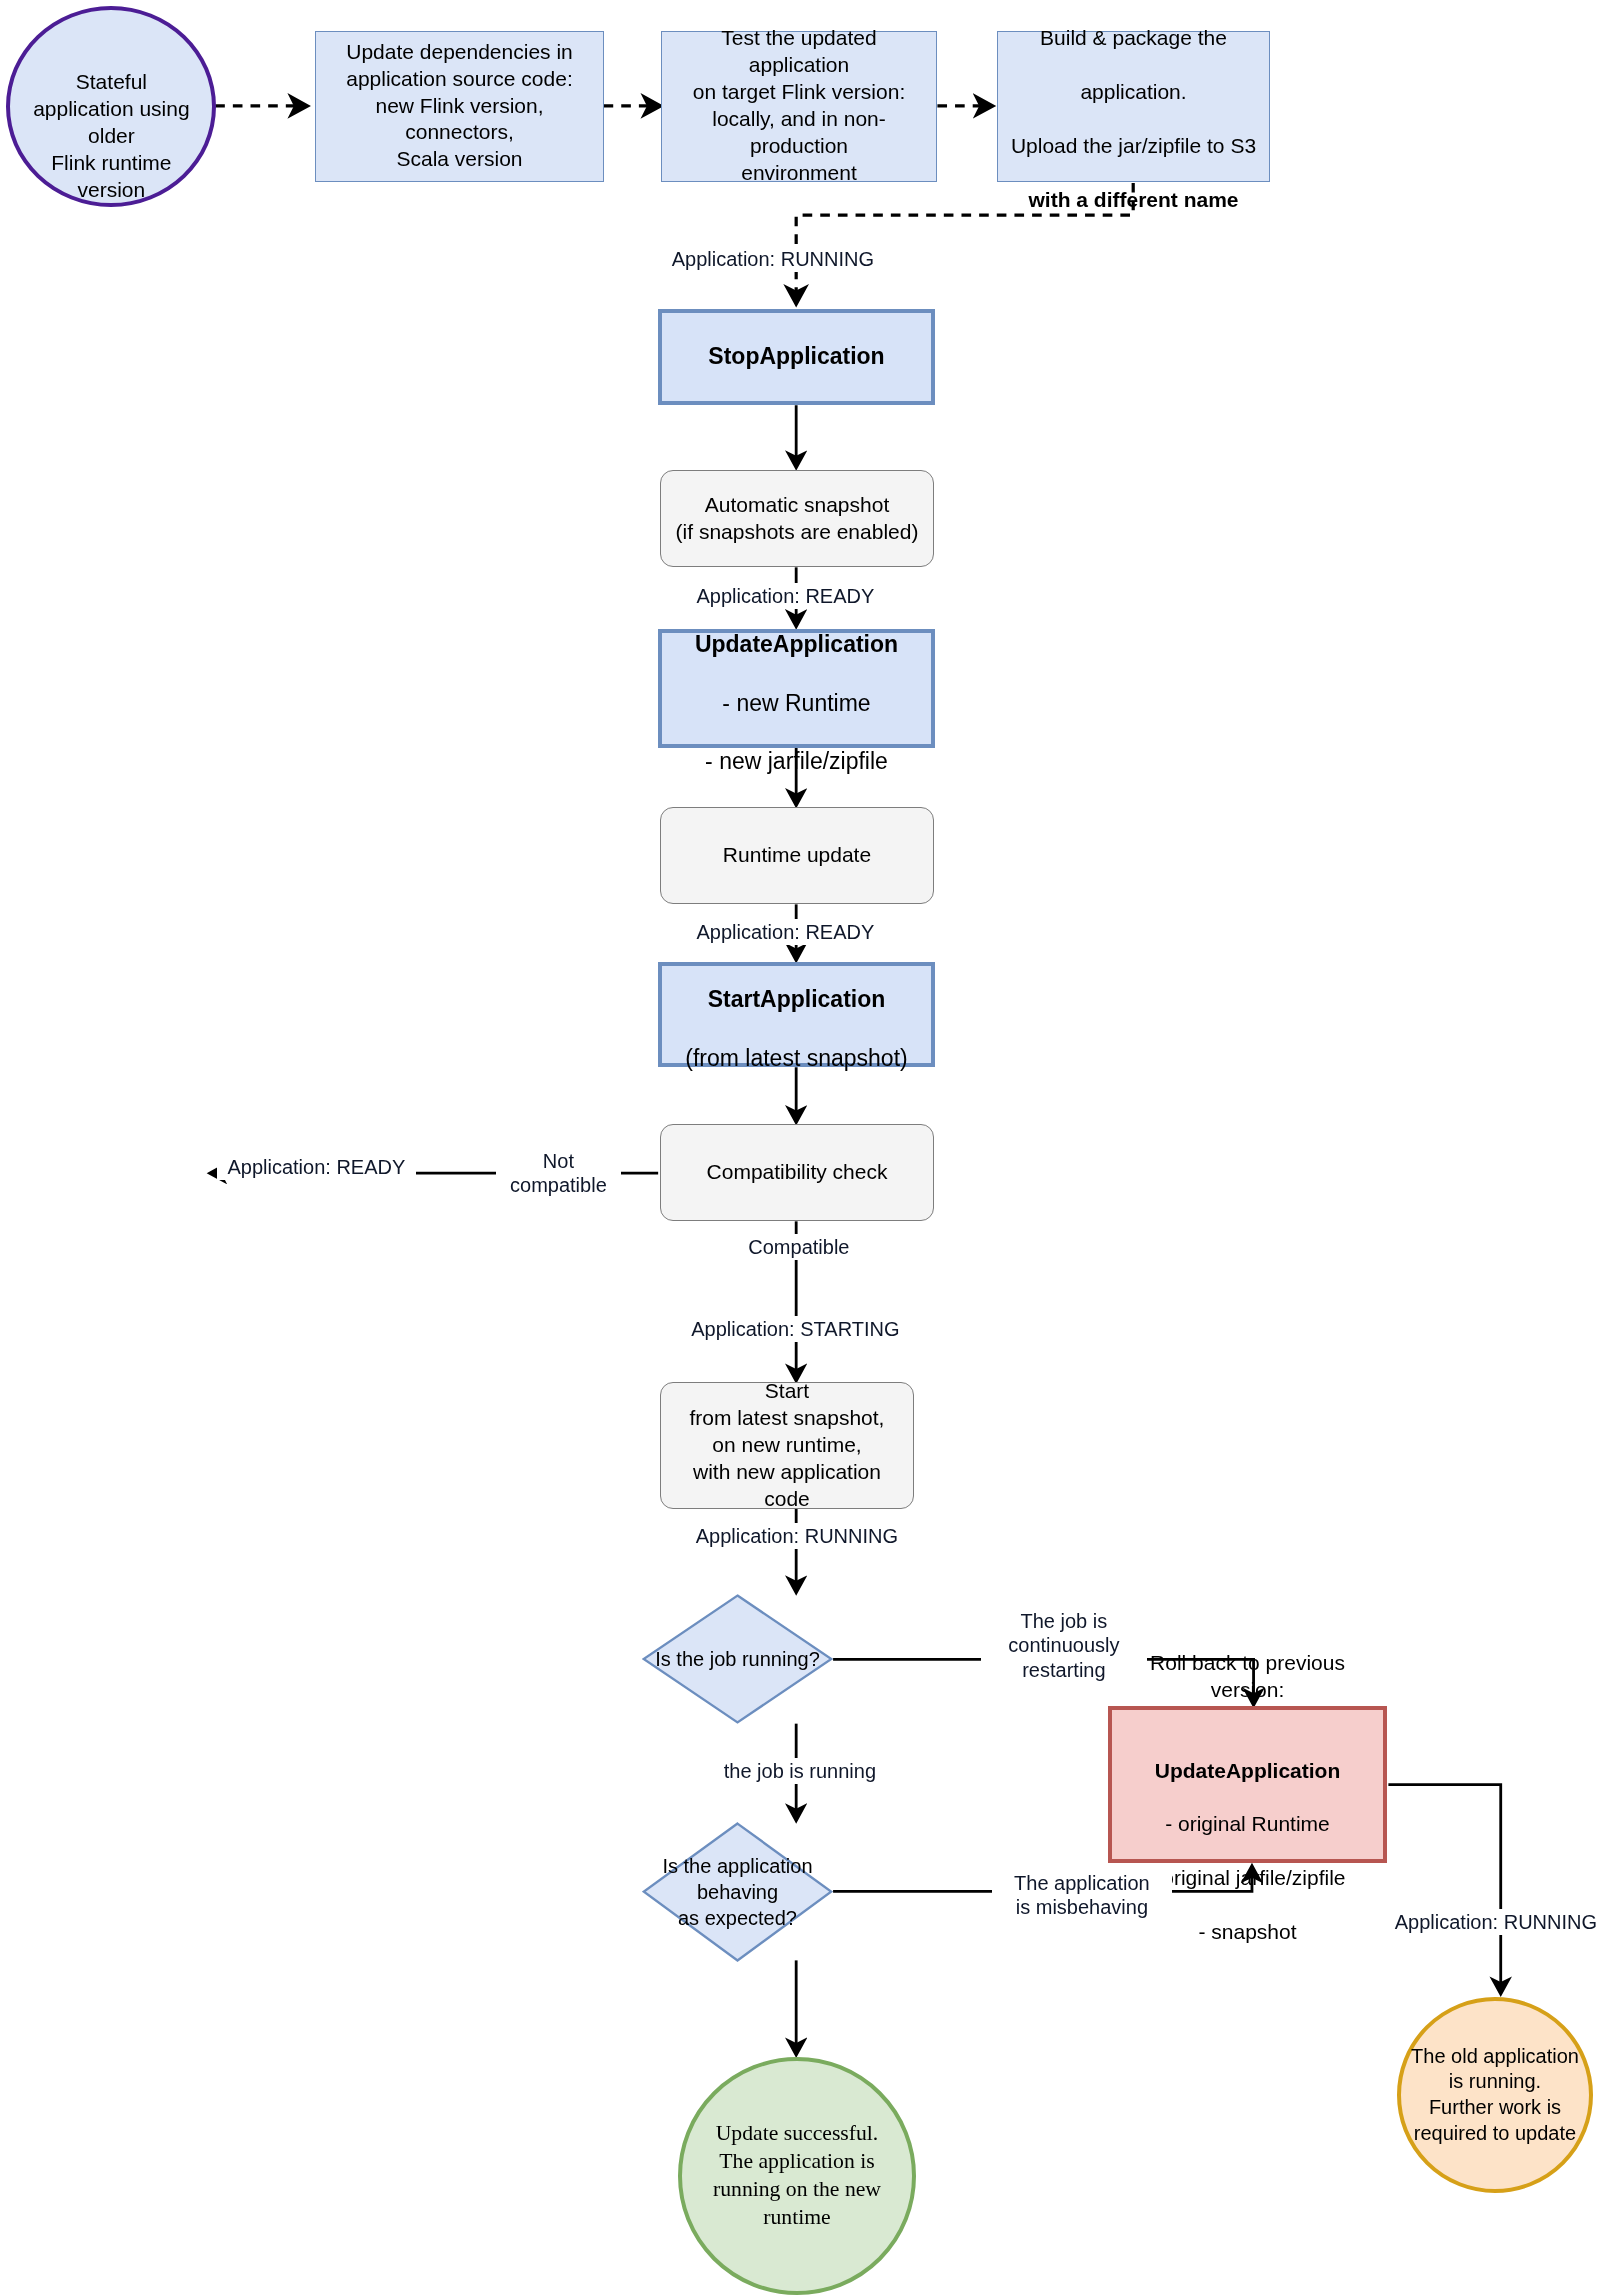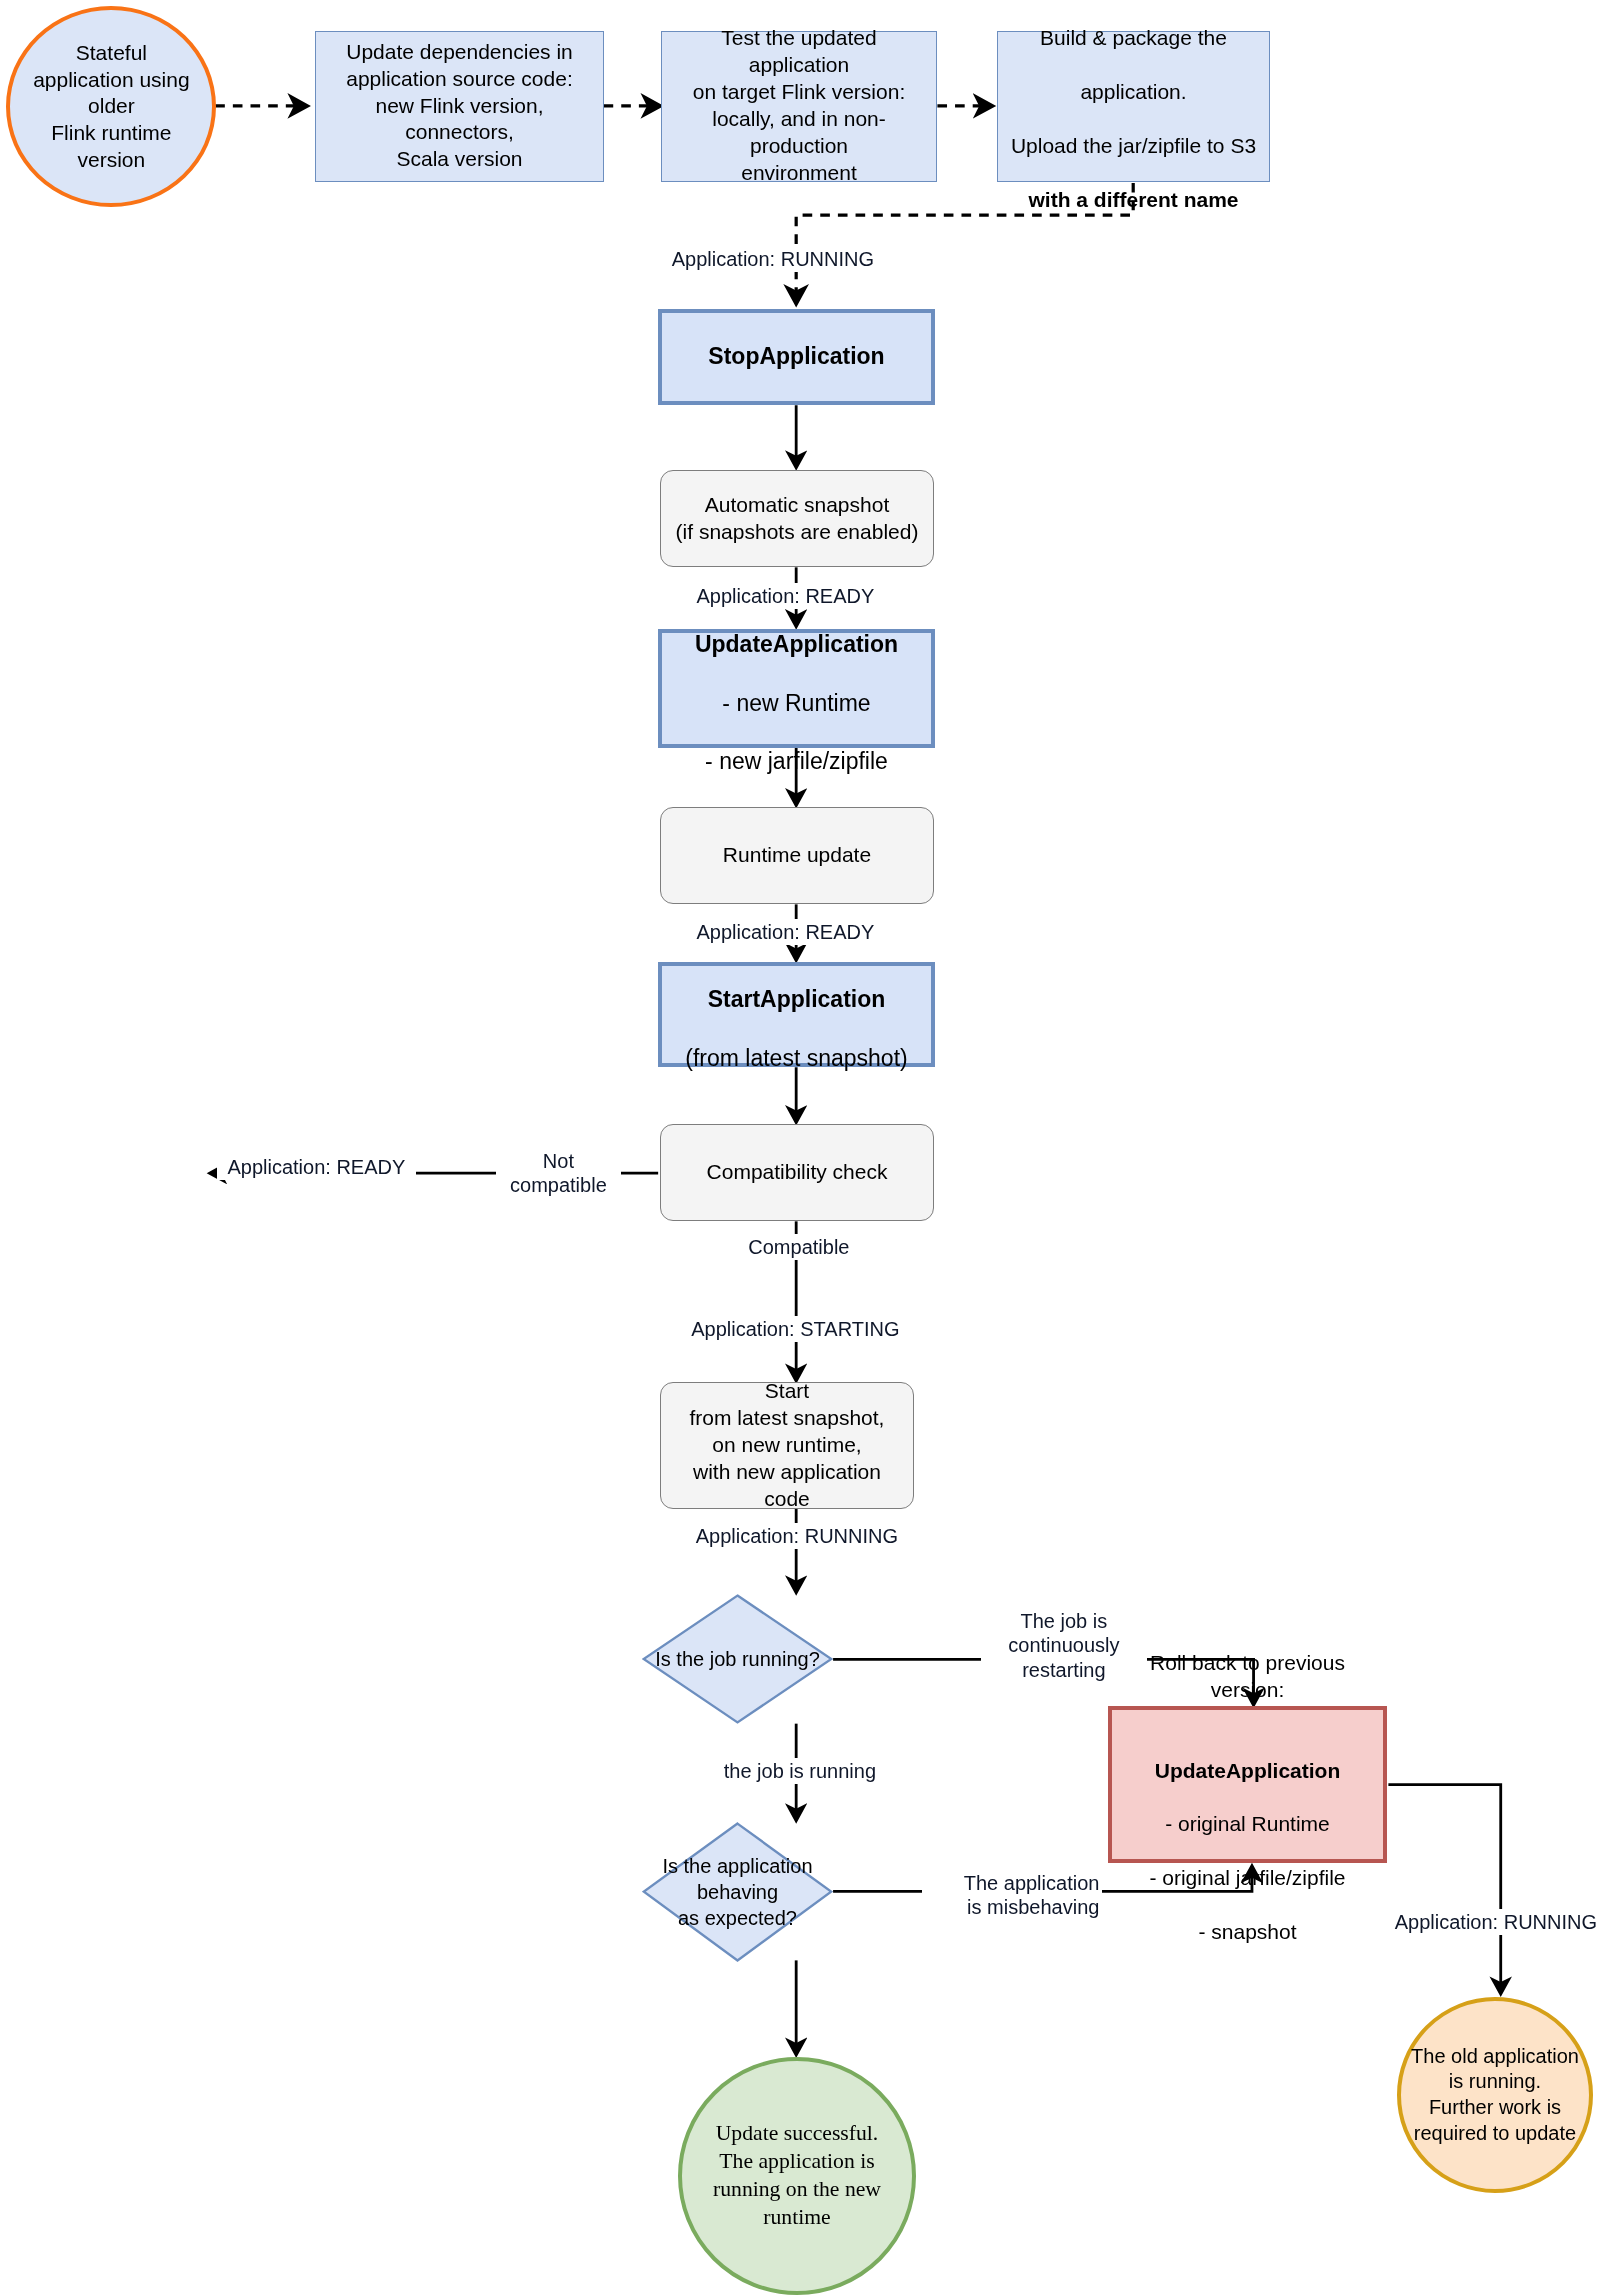--- a/index.html
+++ b/index.html
@@ -61,23 +61,24 @@
     font-size: 21px;
     color: #000000;
   }
   .rect-red {
     background: #f6cecc;
     border: 4.8px solid #b75651;
     font-size: 21px;
   }
   .circle-blue {
     background: #dbe5f7;
-    border: 4px solid #f97316;
+    border: 4px solid #4c1d95;
     border-radius: 50%;
     font-size: 21px;
+    align-items: flex-end;
   }
   .circle-orange {
     background: #fde3c8;
     border: 4.8px solid #d6a018;
     border-radius: 50%;
     font-size: 20px;
   }
   .circle-green {
     background: #d9e9d2;
     border: 4.8px solid #7aab5e;
@@ -294,19 +295,19 @@
   <div class="edge-label" style="left:674px; top:1316px; width:238px;">Application: STARTING</div>
 
   <div class="edge-label" style="left:678px; top:1523px; width:233px;">Application: RUNNING</div>
 
   <div class="edge-label" style="left:981px; top:1608px; width:161px;">The job is
 continuously
 restarting</div>
 
   <div class="edge-label" style="left:705px; top:1758px; width:185px;">the job is running</div>
 
-  <div class="edge-label" style="left:922px; top:1870px; width:175px;text-align:right;">The application
+  <div class="edge-label" style="left:992px; top:1870px; width:175px;">The application
 is misbehaving</div>
 
   <div class="edge-label" style="left:1377px; top:1909px; width:233px;">Application: RUNNING</div>
 
 </div>
 
 
 </body></html>

